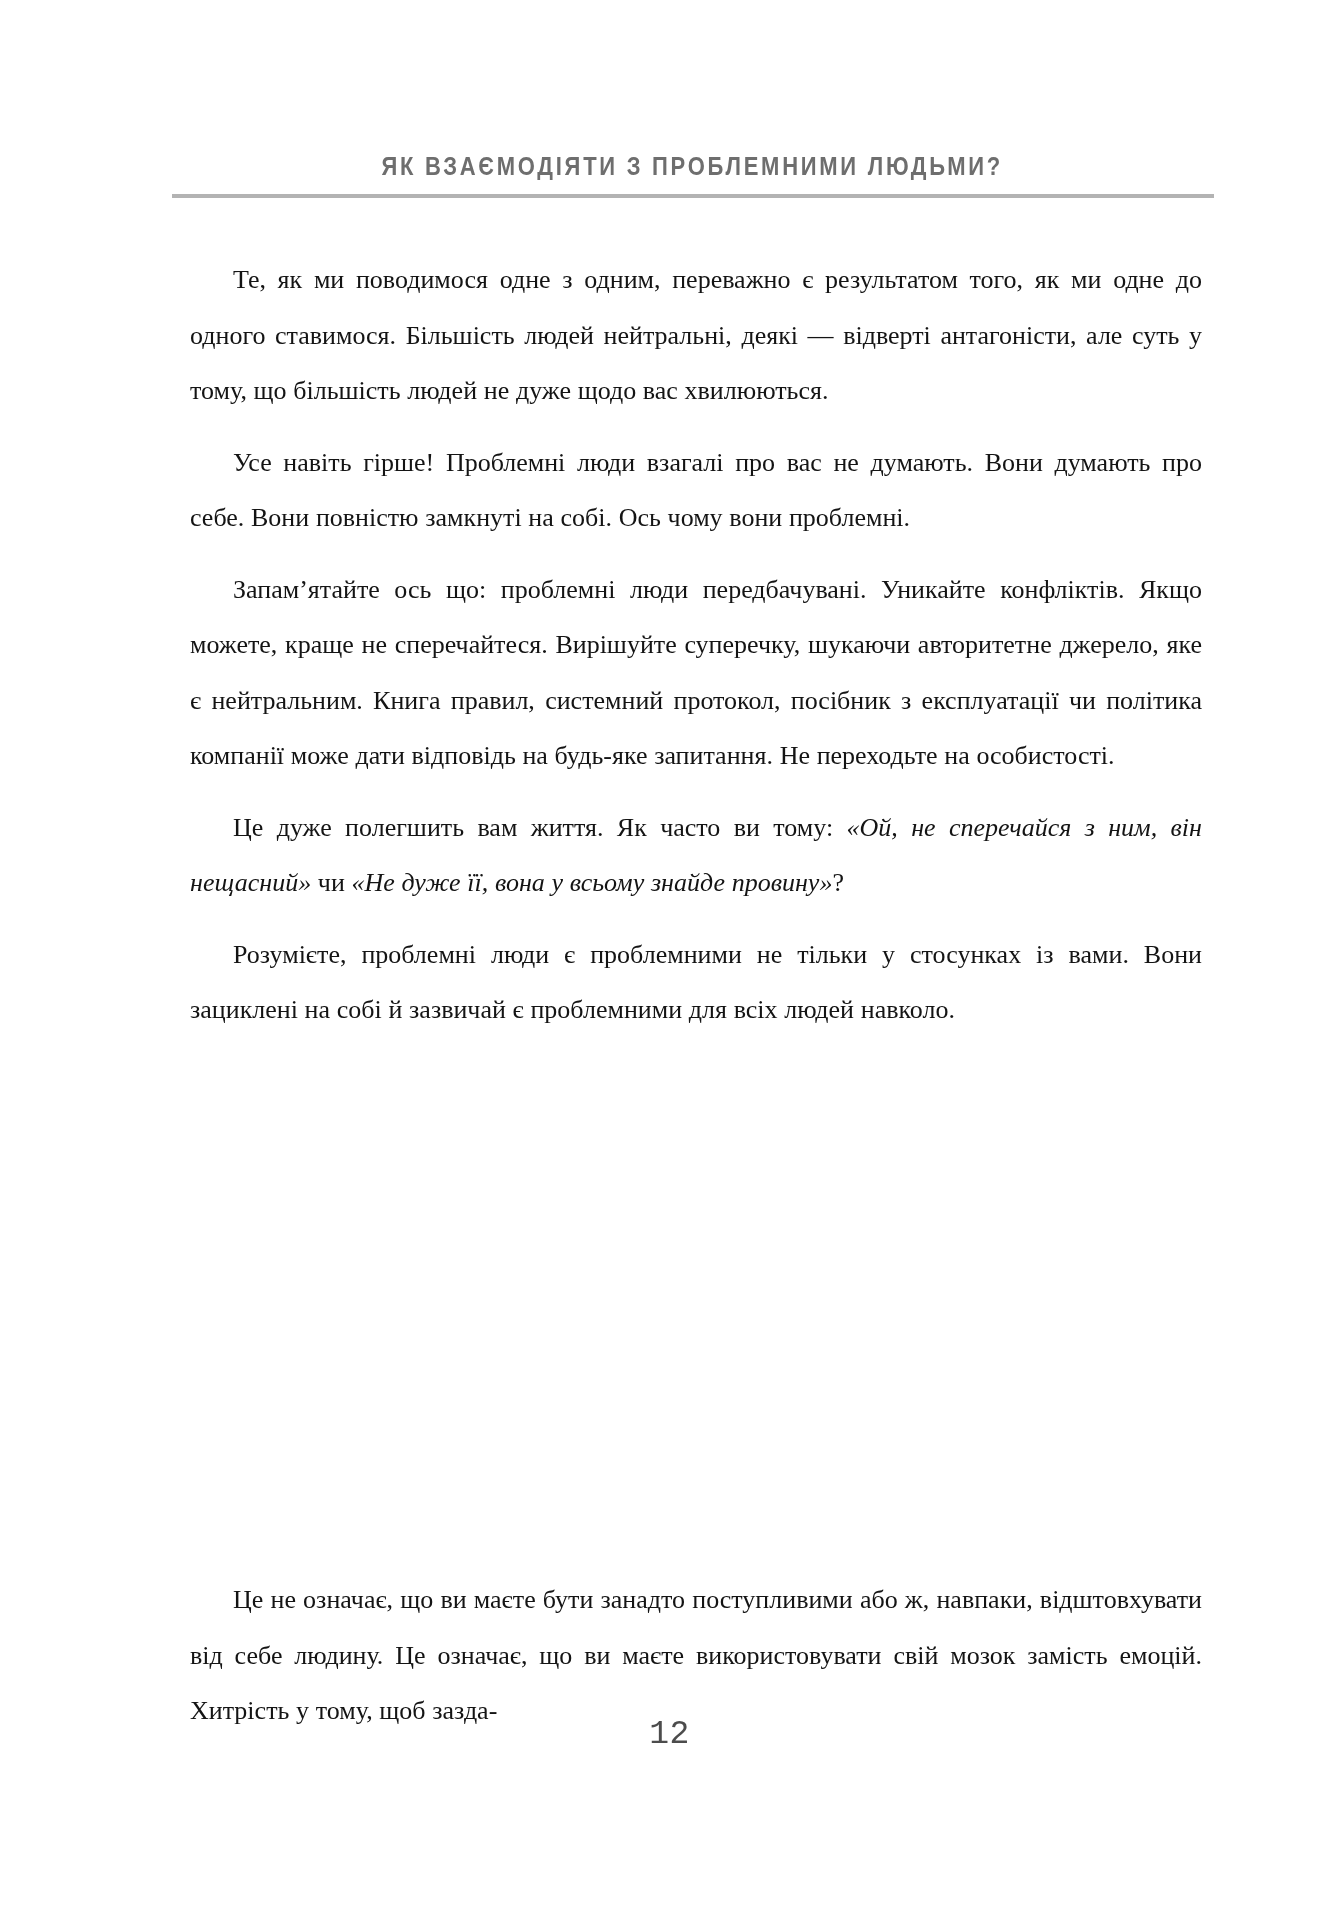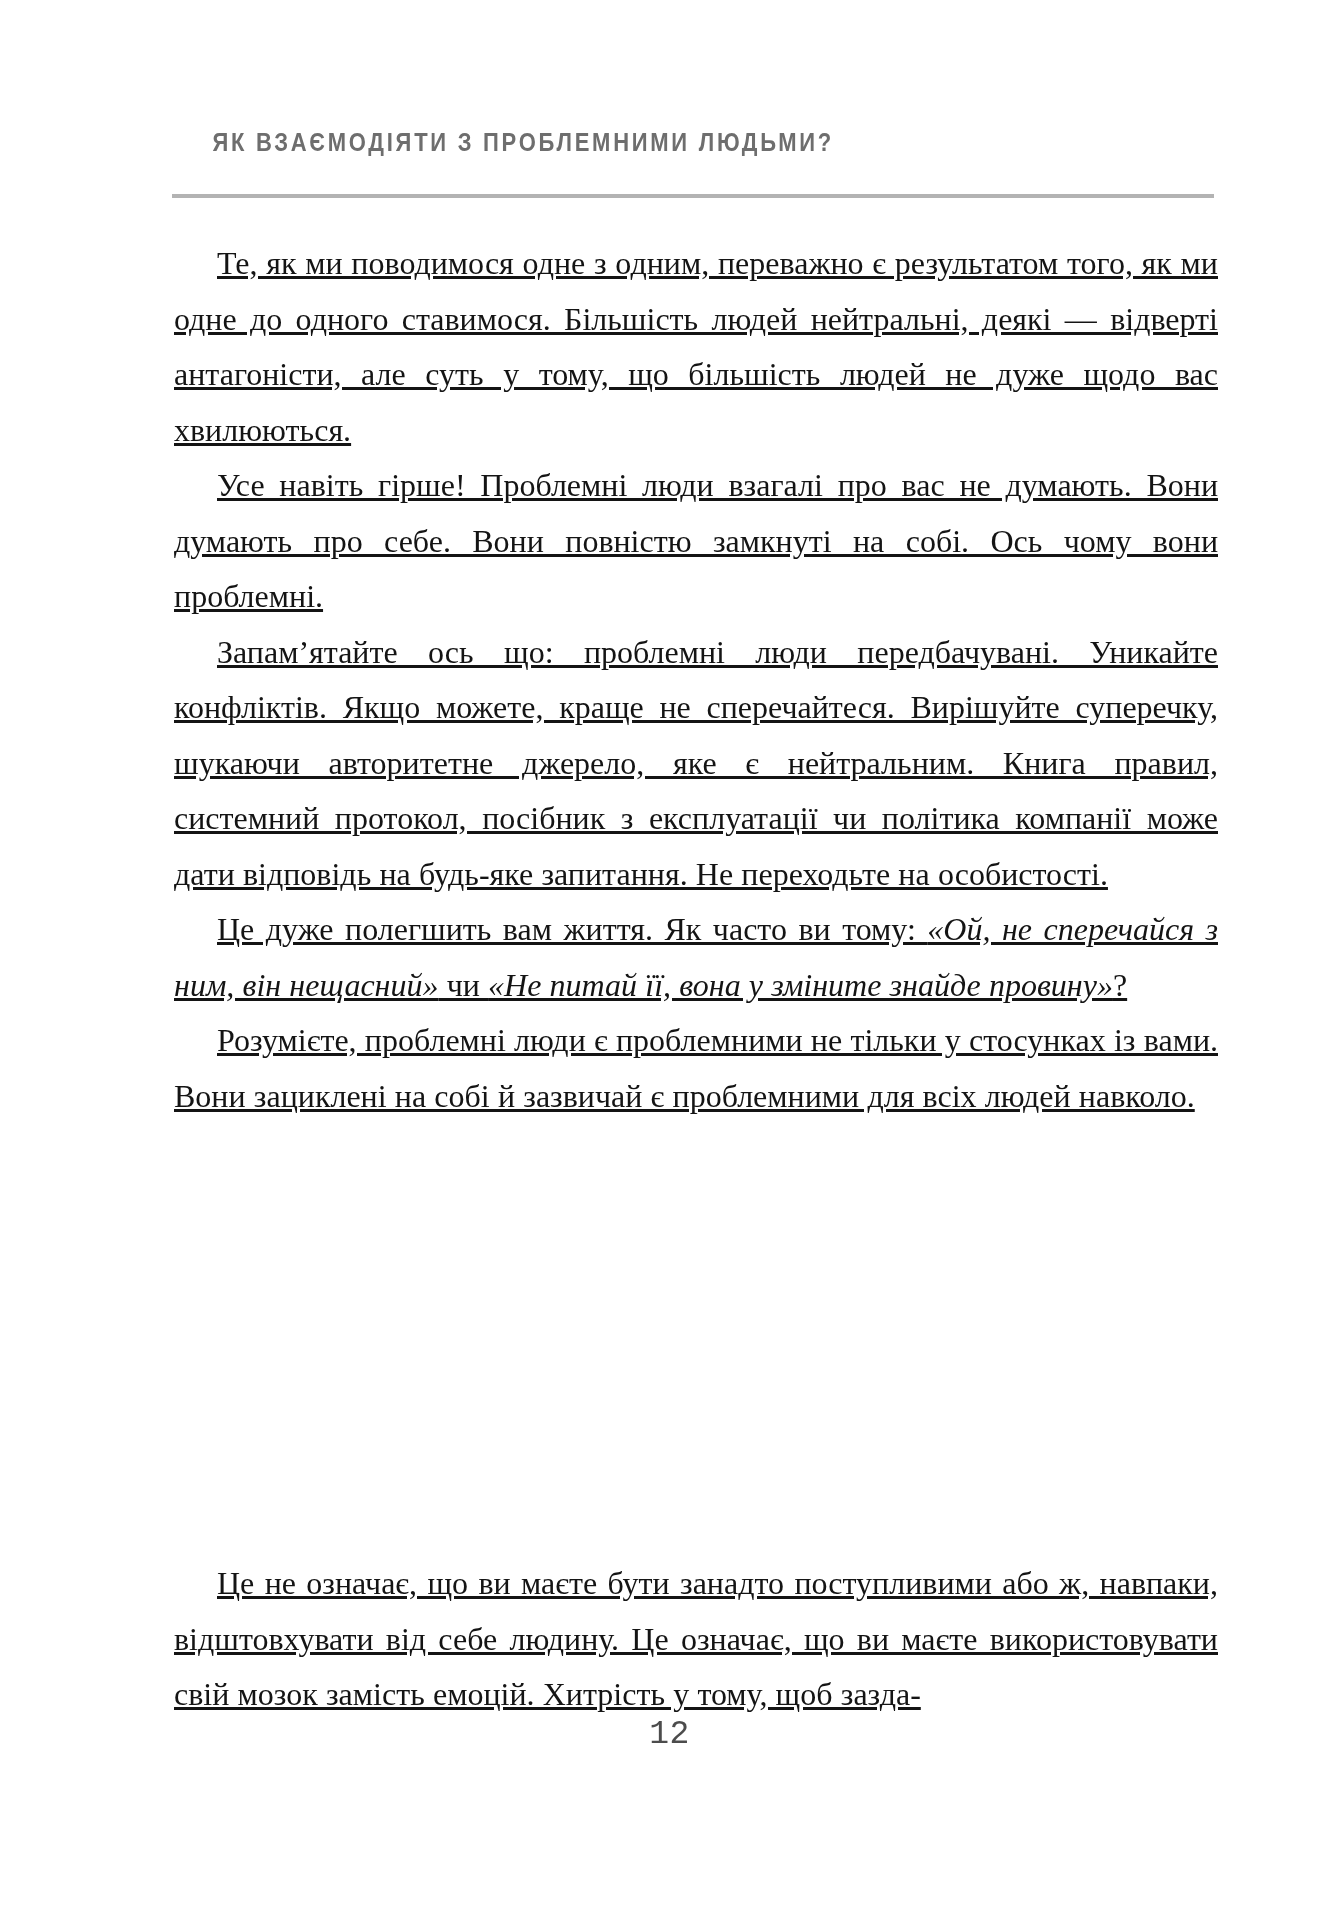--- a/index.html
+++ b/index.html
@@ -21,22 +21,23 @@
     left: 0;
     top: 0;
     width: 1339px;
     height: 1930px;
   }
 
   
   .running-head {
     position: absolute;
     left: 170px;
-    top: 128px;
+    top: 152px;
     width: 1045px;
+    text-align: center;
   }
   .running-head-text {
     font-family: "Liberation Sans Narrow", "Liberation Sans", sans-serif;
     font-size: 25px;
     font-weight: 600;
     letter-spacing: 3.1px;
     color: #6e6e6e;
     transform: scaleX(0.88);
     transform-origin: center center;
     display: inline-block;
@@ -53,29 +54,28 @@
 
   
   .content {
     position: absolute;
     left: 174px;
     top: 236px;
     width: 1044px;
   }
 
   p.body {
-    margin: 0;
-    font-size: 32px;
+    margin: 16px;
+    font-size: 26px;
     line-height: 55.5px;
     text-align: justify;
     text-indent: 43px;
     text-justify: inter-word;
     word-spacing: 0.2px;
     hyphens: manual;
-    text-decoration: underline;
   }
 
   .it { font-style: italic; }
 
   
   .tip-box {
     position: absolute;
     left: 196px;
     top: 1290px;
     width: 1018px;
@@ -147,21 +147,21 @@
 
   <div class="content">
 
     <p class="body">Те, як ми поводимося одне з одним, переважно є результатом того, як ми одне до одного ставимося. Більшість людей нейтральні, деякі — відверті антагоністи, але суть у тому, що більшість людей не дуже щодо вас хвилюються.</p>
 
     <p class="body">Усе навіть гірше! Проблемні люди взагалі про вас не думають. Вони думають про себе. Вони повністю замкнуті на собі. Ось чому вони проблемні.</p>
 
 
     <p class="body">Запам’ятайте ось що: проблемні люди передбачувані. Уникайте конфліктів. Якщо можете, краще не сперечайтеся. Вирішуйте суперечку, шукаючи авторитетне джерело, яке є нейтральним. Книга правил, системний протокол, посібник з експлуатації чи політика компанії може дати відповідь на будь-яке запитання. Не переходьте на особистості.</p>
 
-    <p class="body"><span>Це дуже полегшить вам життя. Як часто ви тому: </span><span class="it">«Ой, не сперечайся з ним, він нещасний»</span><span> чи </span><span class="it">«Не питай її, вона у зміните знайде провину»</span><span>?</span></p>
+    <p class="body"><span>Це дуже полегшить вам життя. Як часто ви тому: </span><span class="it">«Ой, не сперечайся з ним, він нещасний»</span><span> чи </span><span class="it">«Не дуже її, вона у всьому знайде провину»</span><span>?</span></p>
 
     <p class="body">Розумієте, проблемні люди є проблемними не тільки у стосунках із вами. Вони зациклені на собі й зазвичай є проблемними для всіх людей навколо.</p>
 
   </div>
 
 
   <div class="content-after">
     <p class="body">Це не означає, що ви маєте бути занадто поступливими або ж, навпаки, відштовхувати від себе людину. Це означає, що ви маєте використовувати свій мозок замість емоцій. Хитрість у тому, щоб зазда-</p>
   </div>
 

